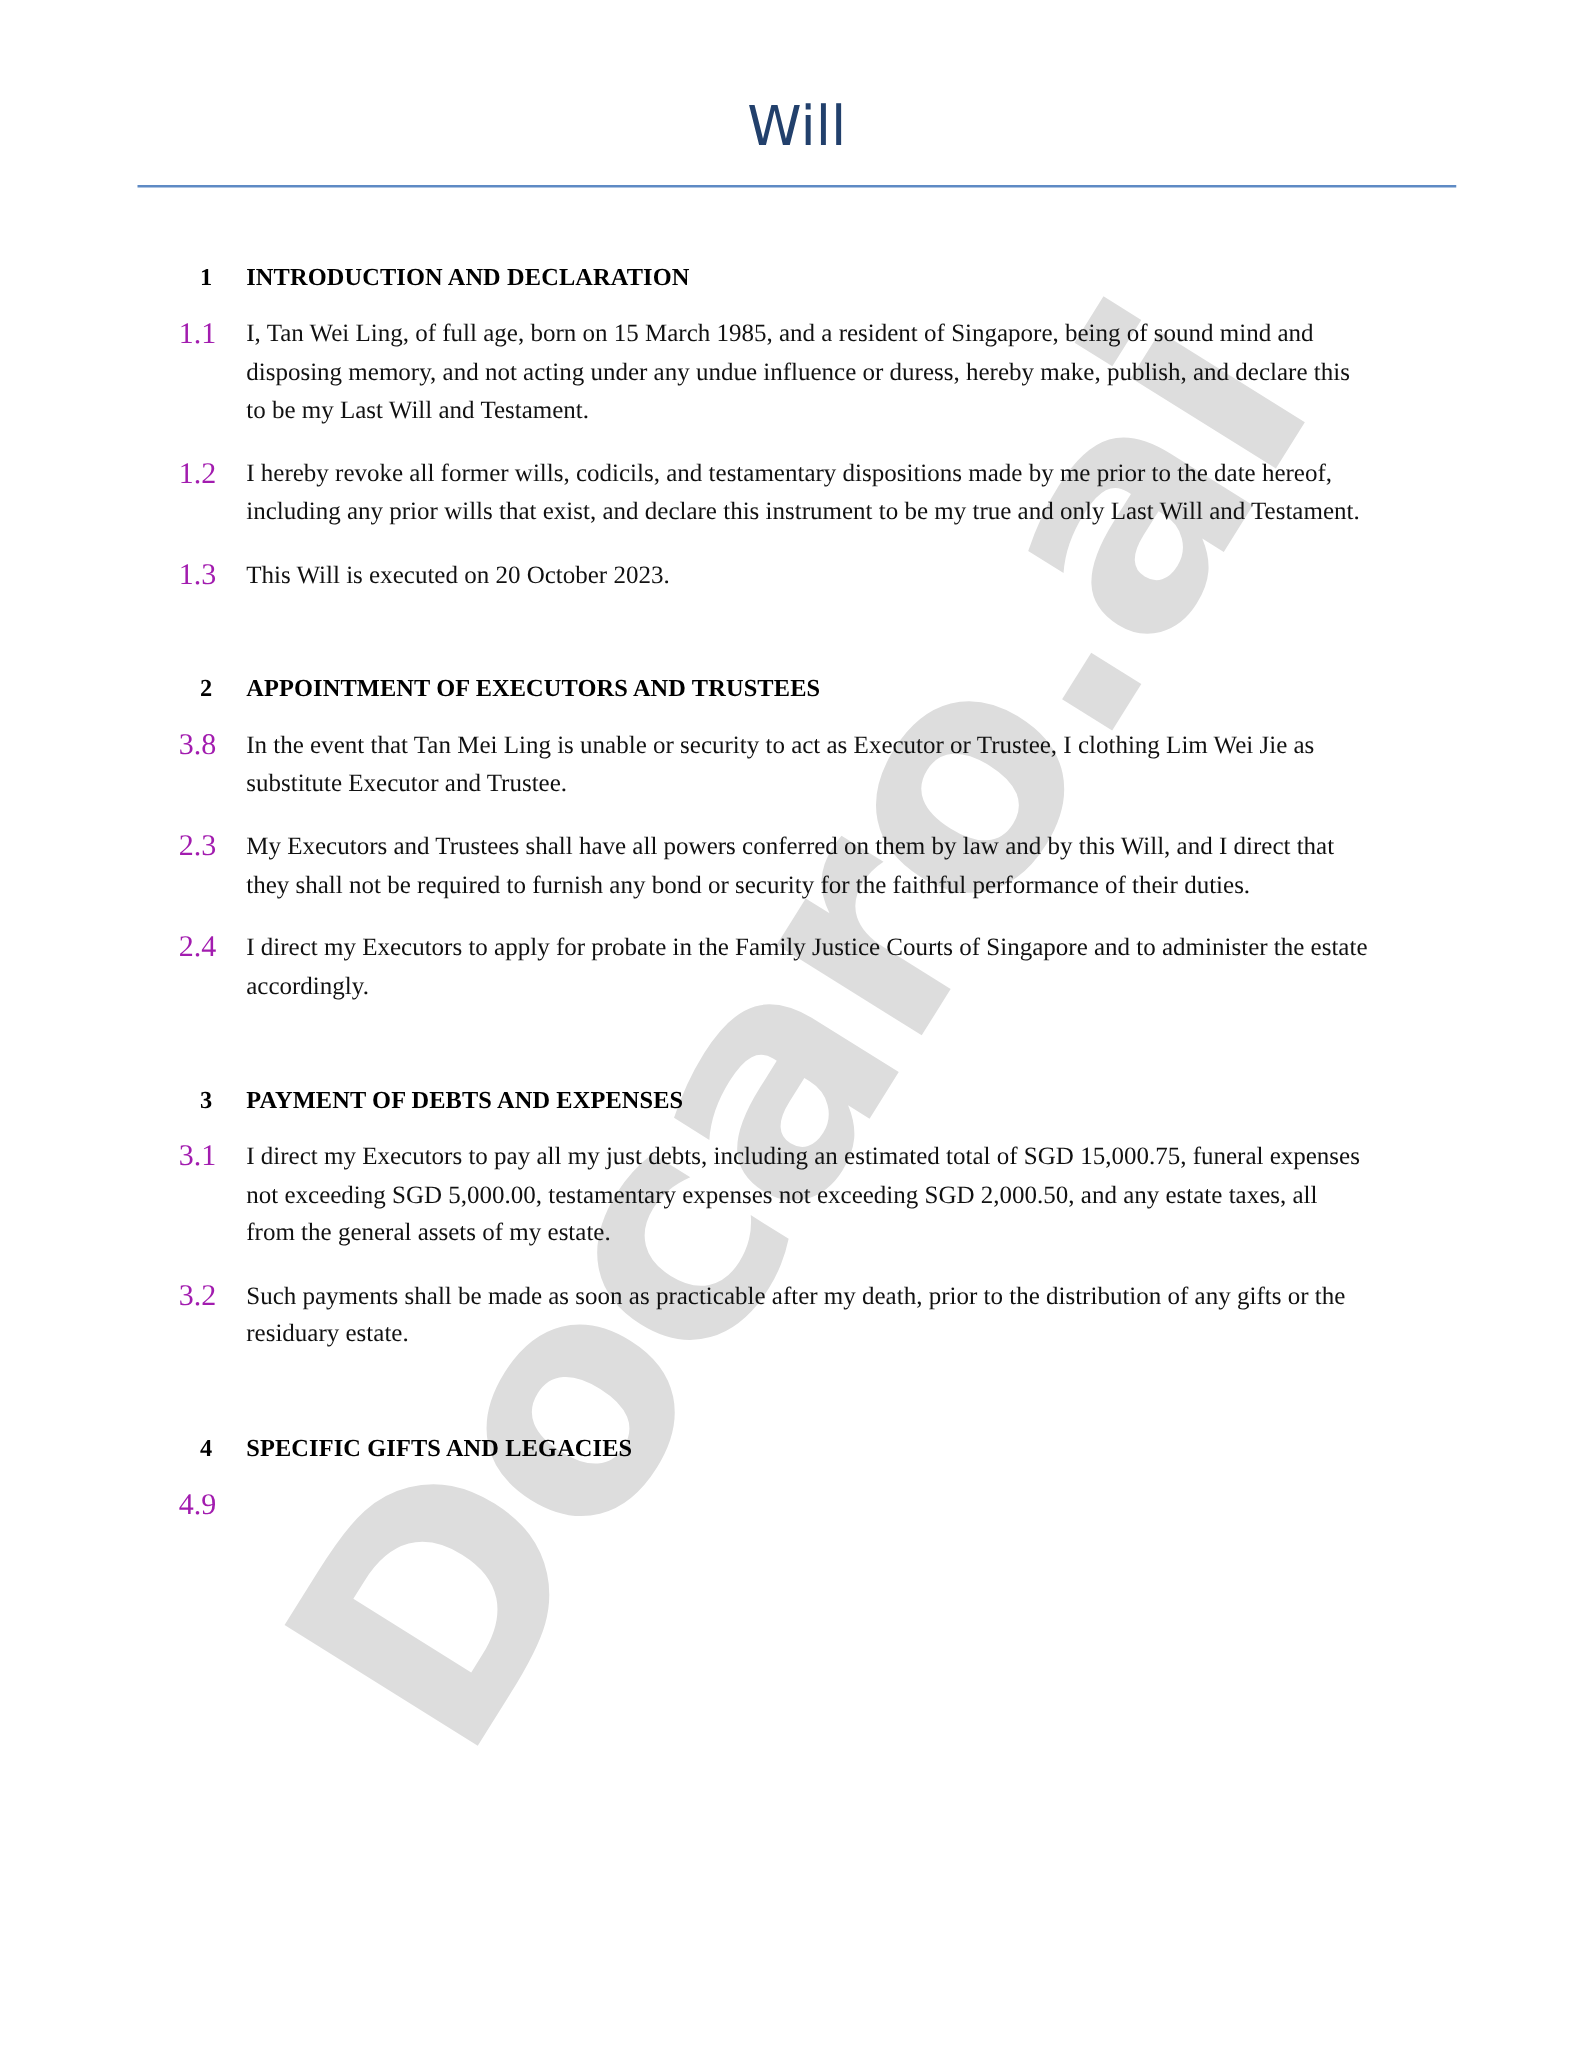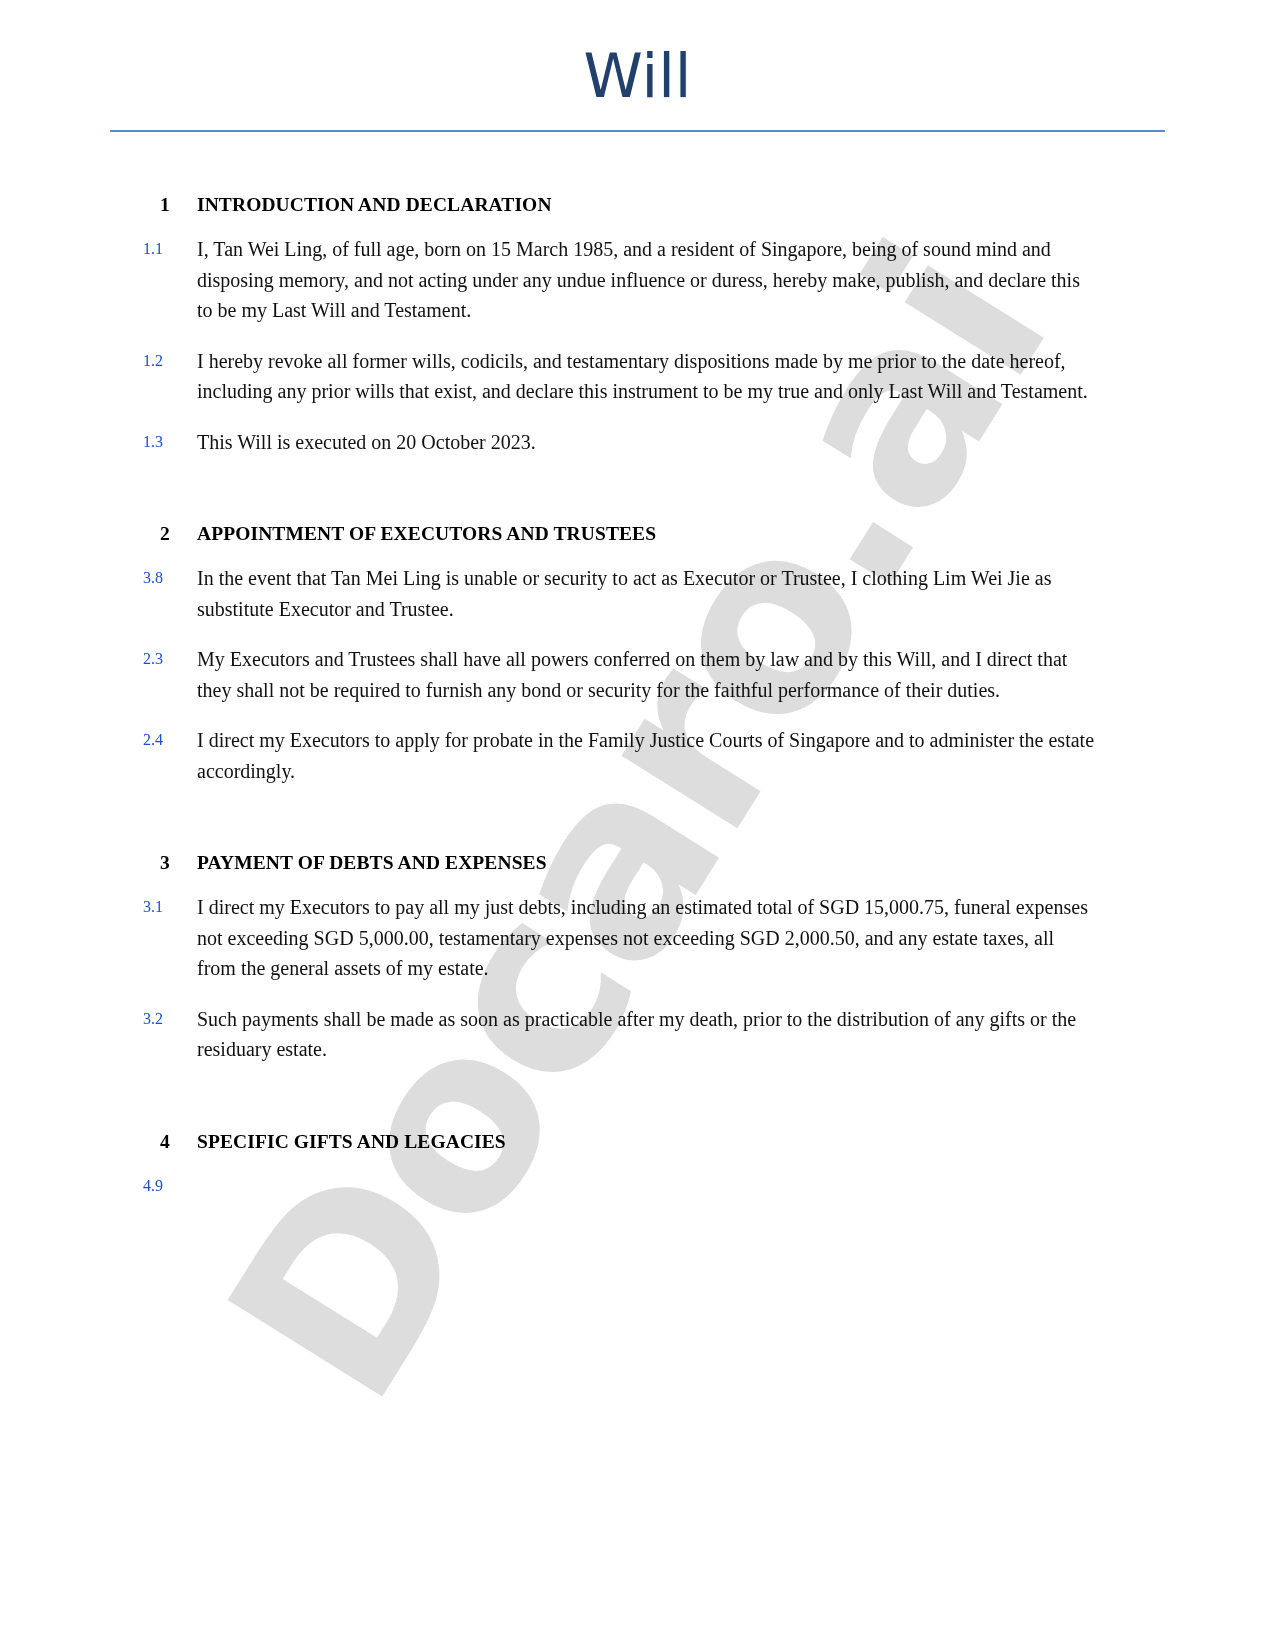--- a/index.html
+++ b/index.html
@@ -46,25 +46,25 @@
   
   .content {
     position: relative;
     z-index: 1;
   }
 
   
   .doc-title {
     font-family: "DejaVu Sans", "Liberation Sans", sans-serif;
     font-weight: 400;
-    font-size: 60px;
+    font-size: 44px;
     line-height: 1;
     color: #22406c;
     text-align: center;
-    padding-top: 46px;
+    padding-top: 80px;
     letter-spacing: 0px;
   }
   .title-rule {
     margin: 24px 110px 0 110px;
     height: 0;
     border-top: 2.5px solid #5e8ac4;
   }
 
   
   .body-area {
@@ -99,22 +99,22 @@
     font-size: 20px;
     line-height: 30.5px;
     color: #111111;
     text-align: left;
     margin-bottom: 20px;
   }
   .clause .cl-num {
     position: absolute;
     left: 143px;
     top: 0;
-    font-size: 16px;
-    color: #1d4ed8;
+    font-size: 24px;
+    color: #a21caf;
     white-space: nowrap;
   }
 
   .clause b { font-weight: normal; }
 
   .gap-before-section { height: 46px; }
 </style>
 </head>
 <body>
 

